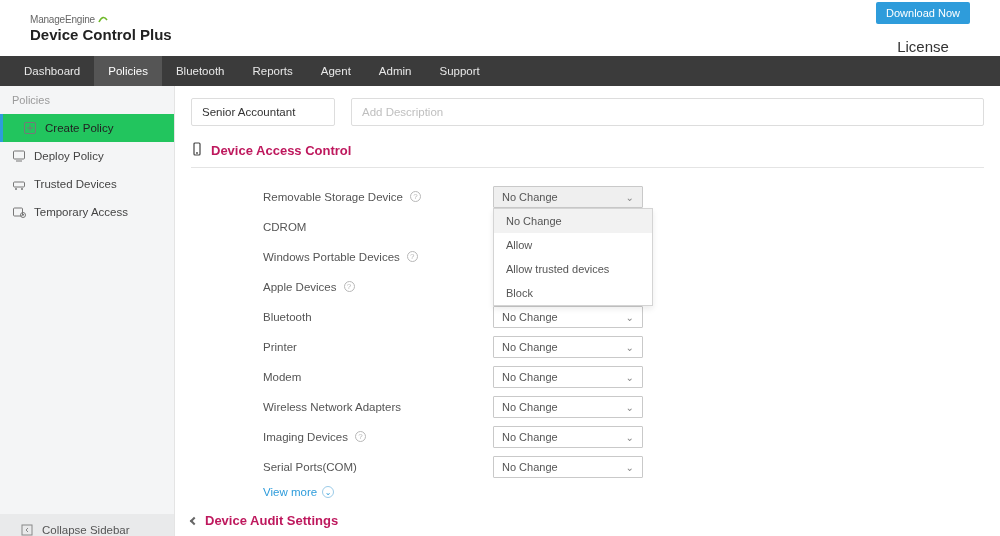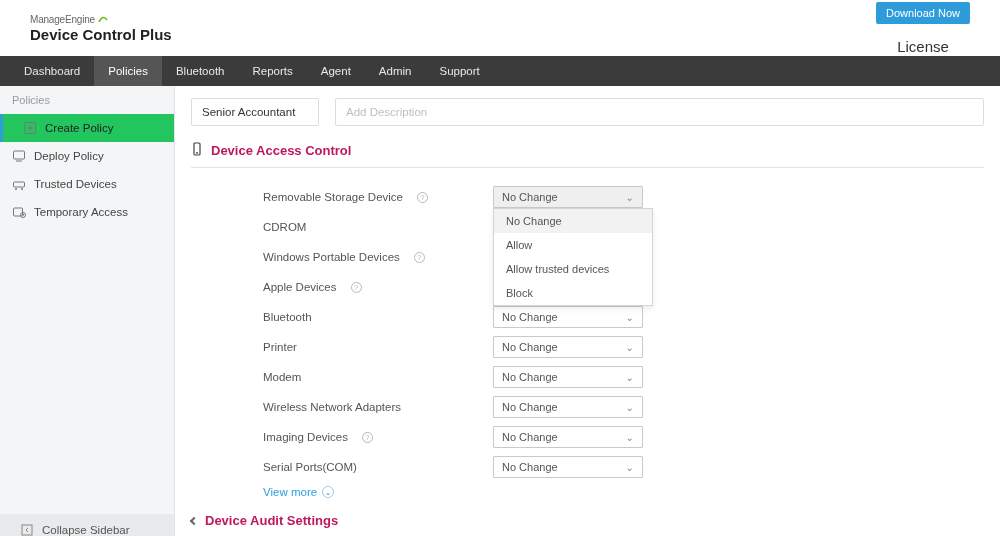--- a/index.html
+++ b/index.html
@@ -109,21 +109,21 @@
   .policy-inputs { display: flex; gap: 16px; margin-bottom: 16px; }
   .inp {
     border: 1px solid #ddd;
     height: 28px;
     padding: 0 10px;
     font-size: 11.5px;
     color: #333;
     border-radius: 2px;
     background: #fff;
   }
-  .inp.name { width: 128px; }
+  .inp.name { width: 144px; }
   .inp.desc { flex: 1; }
   .inp::placeholder { color: #bfbfbf; }
 
   .section-title {
     display: flex;
     align-items: center;
     gap: 8px;
     font-size: 13px;
     font-weight: 600;
     color: #be185d;
@@ -138,22 +138,21 @@
   .control-row {
     display: flex;
     align-items: center;
     height: 30px;
   }
   .control-label {
     width: 230px;
     font-size: 11.5px;
     color: #555;
     display: flex;
-    align-items: center;
-    gap: 14px;
+    gap: 7px;
   }
   .help-q {
     display: inline-flex;
     align-items: center;
     justify-content: center;
     width: 11px; height: 11px;
     border: 1px solid #b8b8b8;
     border-radius: 50%;
     font-size: 8px;
     color: #b8b8b8;

